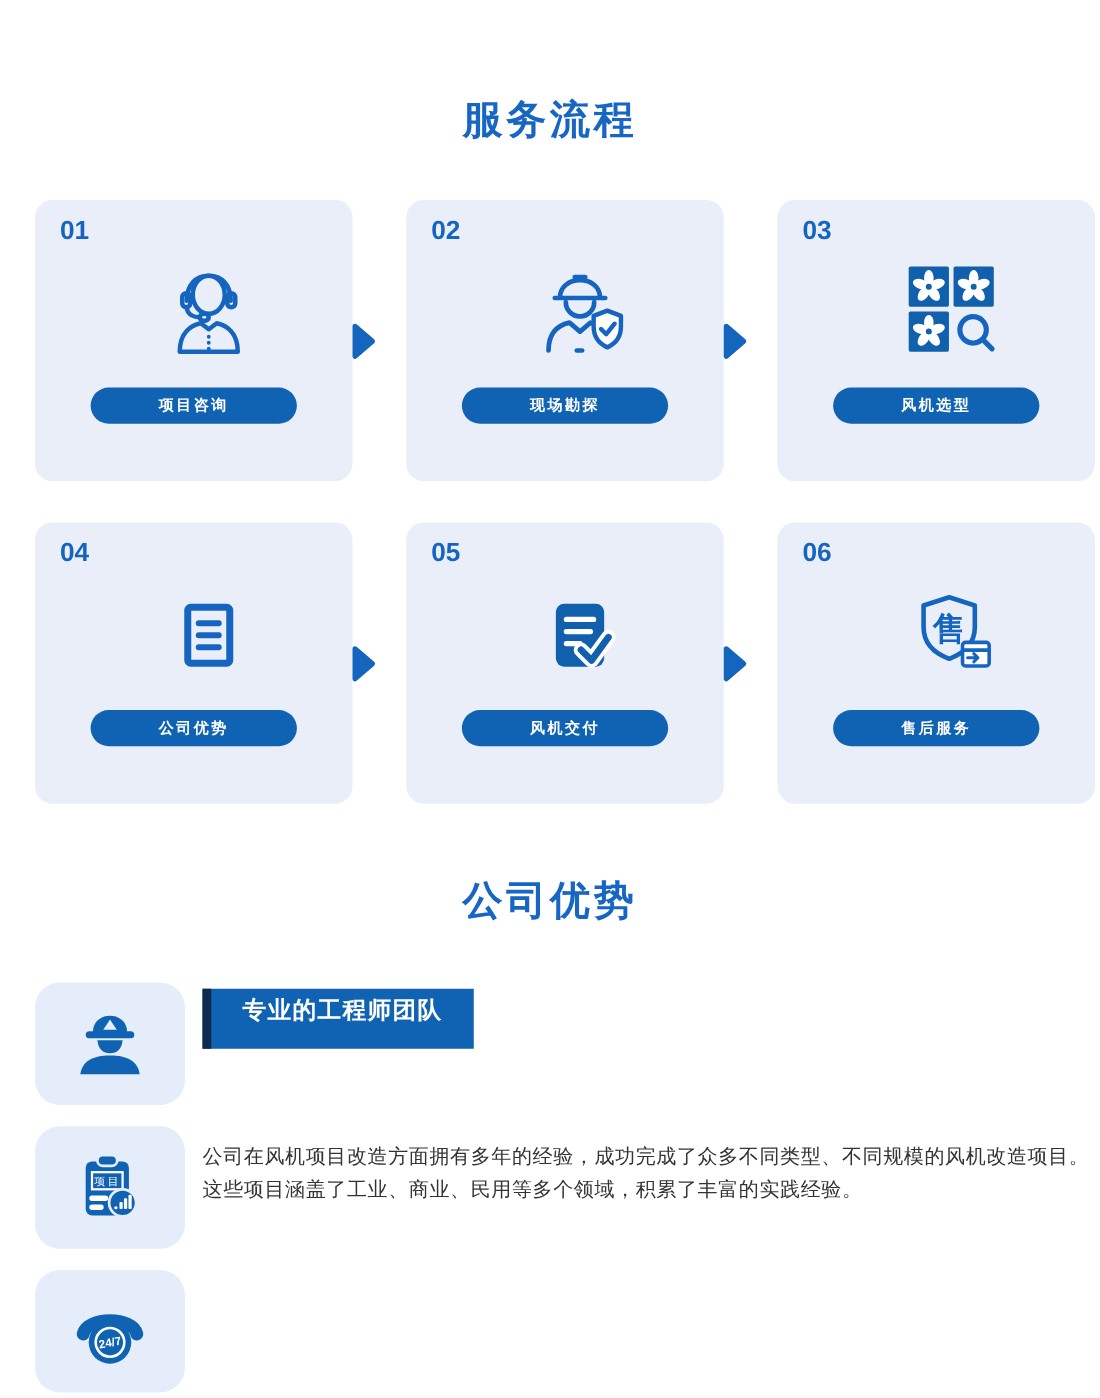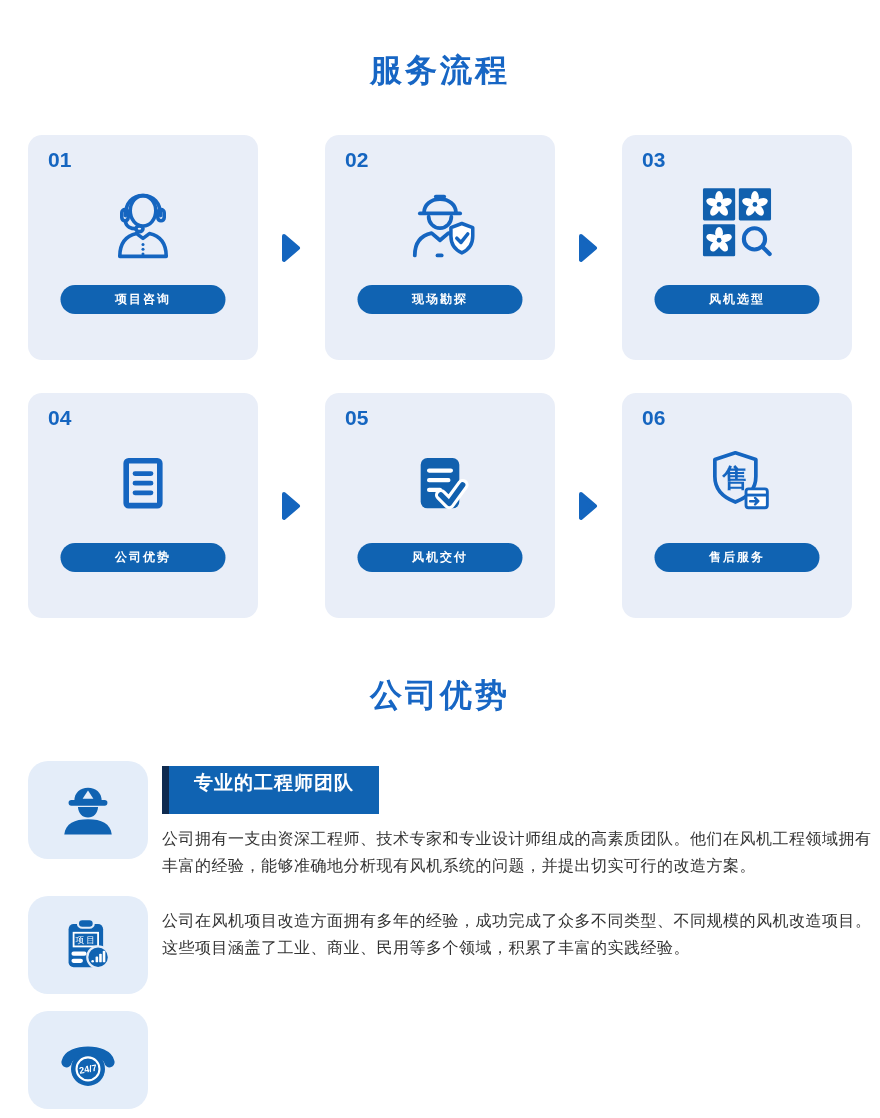--- a/index.html
+++ b/index.html
@@ -5,31 +5,31 @@
   html,body{margin:0;padding:0;}
   body{
     width:880px;height:1118px;background:#ffffff;
     font-family:"Liberation Sans","DejaVu Sans",sans-serif;
     color:#333;overflow:hidden;
   }
   .section-title{
     text-align:center;font-size:32px;font-weight:bold;color:#1766C4;
     letter-spacing:3px;margin:0;line-height:1.2;
   }
-  .title-process{padding-top:51px;}
+  .title-process{padding-top:76px;}
   .title-advantage{padding-top:58px;}
 
   
   .process-grid{
     position:relative;width:824px;margin:46px auto 0;
     display:grid;grid-template-columns:repeat(3,230px);gap:33px 67px;
   }
   .card{
     position:relative;width:230px;height:225px;border-radius:14px;
-    background:#E9EEF8;display:flex;flex-direction:column;align-items:center;
+    background:#E9EEF8;display:flex;flex-direction:column;align-items:center;padding-left:24px;
   }
   .step-number{
     position:absolute;top:13px;left:20px;
     font-size:21px;font-weight:bold;color:#1565C0;
   }
   .icon-area{
     margin-top:40px;height:102px;display:flex;align-items:center;justify-content:center;
   }
   .pill{
     position:absolute;bottom:46px;left:50%;transform:translateX(-50%);
@@ -225,21 +225,20 @@
           <path d="M31,37 C31,26 39,19 50,19 C61,19 69,26 69,37 Z"></path>
           <rect x="23" y="36" width="54" height="8" rx="4"></rect>
           <path d="M36,46 C37,55.5 42,60.5 50,60.5 C58,60.5 63,55.5 64,46 Z"></path>
           <path d="M17,84 C19,69 31,63 50,63 C69,63 81,69 83,84 Z"></path>
         </g>
         <polygon points="50,23 57.5,34.5 42.5,34.5" fill="#E4EDF9"></polygon>
       </svg>
     </div>
     <div class="adv-content">
       <div class="adv-badge">专业的工程师团队</div>
-      <p class="adv-desc">公司拥有一支由资深工程师、技术专家和专业设计师组成的高素质团队。他们在风机工程领域拥有丰富的经验，能够准确地分析现有风机系统的问题，并提出切实可行的改造方案。</p>
     </div>
   </div>
 
   <div class="adv-row">
     <div class="adv-tile">
       <svg viewBox="0 0 100 100" width="72" height="72">
         <rect x="23" y="21" width="48" height="60" rx="7" fill="#1063B2"></rect>
         <rect x="36" y="14" width="22" height="12" rx="6" fill="#1063B2" stroke="#E4EDF9" stroke-width="3"></rect>
         <rect x="30" y="33" width="34" height="19" fill="none" stroke="#ffffff" stroke-width="2.5"></rect>
         <text x="47.5" y="47" font-size="12" fill="#ffffff" text-anchor="middle" letter-spacing="3">项目</text>

